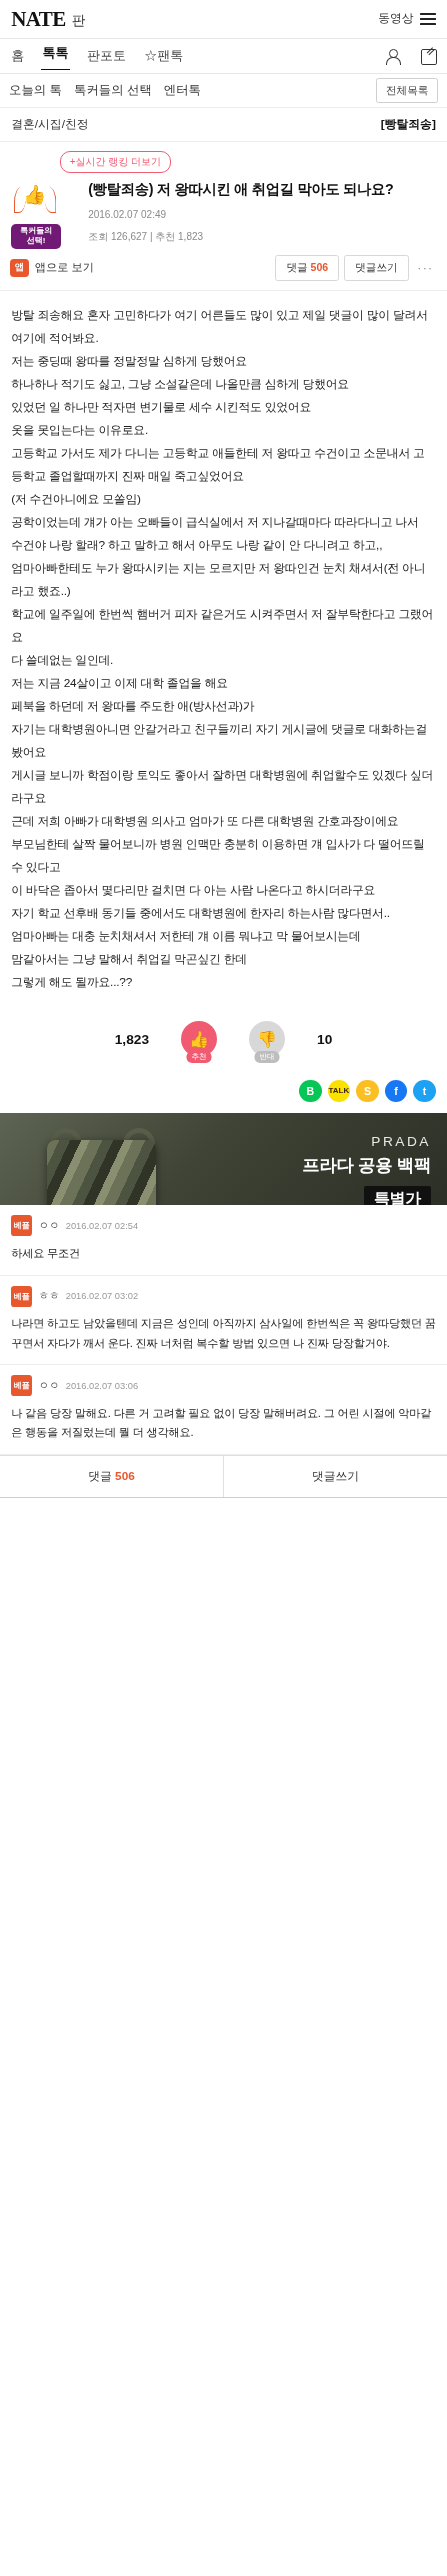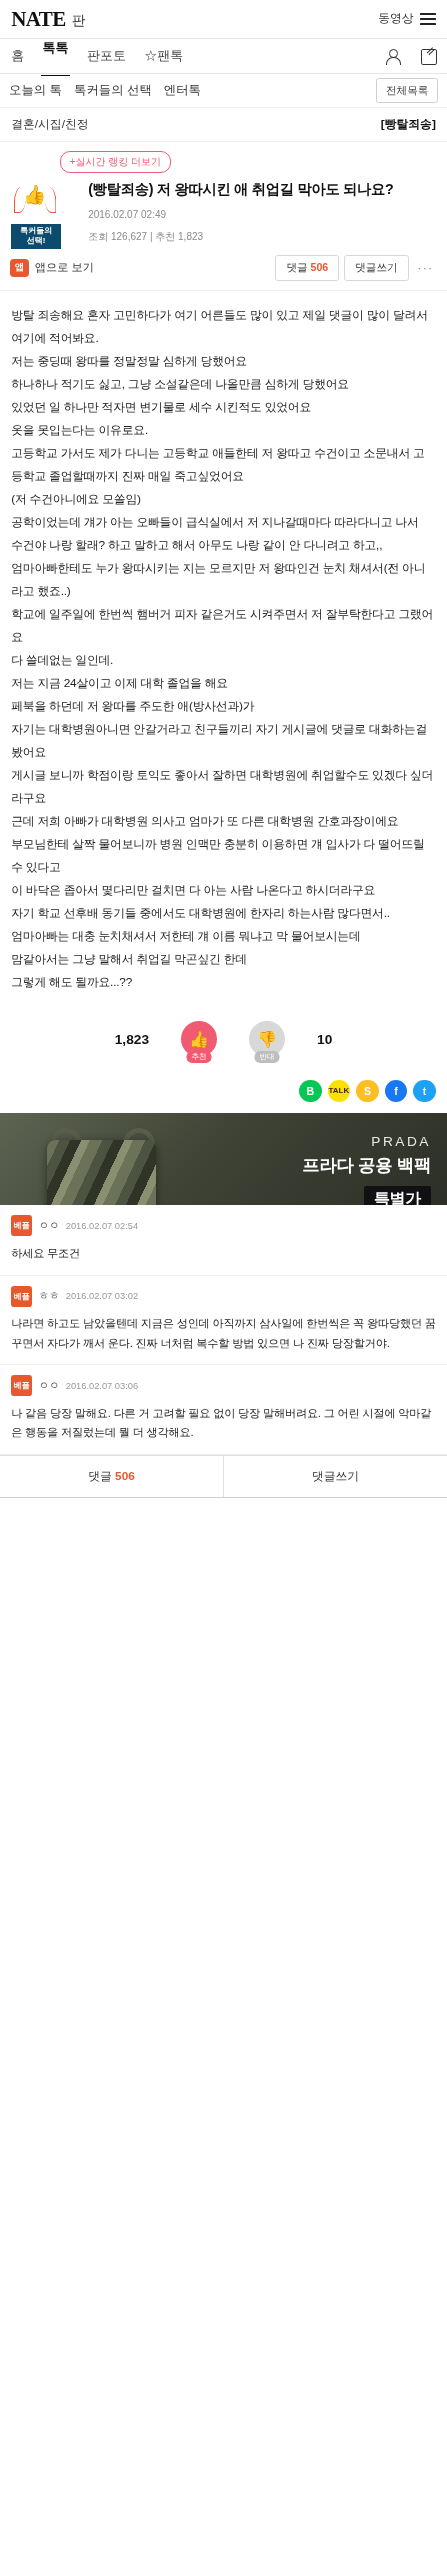--- a/index.html
+++ b/index.html
@@ -28,21 +28,21 @@
   .top-right .label { font-size:11.8px; color:#333; }
   .hamburger { display:flex; flex-direction:column; justify-content:space-between; width:16px; height:11.8px; }
   .hamburger span { display:block; height:1.9px; background:#222; border-radius:0.6px; }
 
   
   .mainnav {
     display:flex; align-items:center; height:35px; border-bottom:0.6px solid #e6e6e6;
     padding:0 10px; gap:16px;
   }
   .mainnav .item { font-size:13px; color:#444; padding:2.5px 1.2px; }
-  .mainnav .item.active { color:#111; font-weight:bold; border-bottom:1.9px solid #111; padding-bottom:18px; }
+  .mainnav .item.active { color:#111; font-weight:bold; border-bottom:1.9px solid #111; padding-bottom:7px; }
   .mainnav .spacer { flex:1; }
   .nav-icon { width:18.6px; height:18.6px; position:relative; }
   .icon-person:before {
     content:""; position:absolute; left:5.6px; top:2.5px; width:6.8px; height:6.8px;
     border:1.2px solid #333; border-radius:50%;
   }
   .icon-person:after {
     content:""; position:absolute; left:2.5px; top:10.6px; width:13px; height:6.8px;
     border:1.2px solid #333; border-bottom:none; border-radius:6.8px 6.8px 0 0;
   }
@@ -90,22 +90,22 @@
     position:absolute; left:50%; top:5px; transform:translateX(-50%);
     font-size:18.6px; color:#e8582f;
   }
   .badge-wreath .leafL, .badge-wreath .leafR {
     position:absolute; top:7.5px; width:12.4px; height:26px;
     border:1.9px solid #e8582f; border-radius:60% 0 60% 0; border-right:none; border-top:none;
   }
   .badge-wreath .leafL { left:2.5px; }
   .badge-wreath .leafR { right:2.5px; transform:scaleX(-1); }
   .badge-label {
-    background:#0c4a6e; color:#fff; font-size:8px; line-height:1.25; font-weight:bold;
-    border-radius:0; padding:2.5px 1.9px; margin-top:1.2px;
+    background:#701a75; color:#fff; font-size:8px; line-height:1.25; font-weight:bold;
+    border-radius:5px; padding:2.5px 1.9px; margin-top:1.2px;
   }
   .title-col { flex:1; padding-left:5px;margin-left:22px; }
   .post-title {
     font-size:14.3px; line-height:1.4; color:#111; font-weight:bold; letter-spacing:-0.3px;
   }
   .post-meta { margin-top:10px; font-size:10px; color:#8a8a8a; }
 
   
   .approw {
     display:flex; align-items:center; justify-content:space-between;

